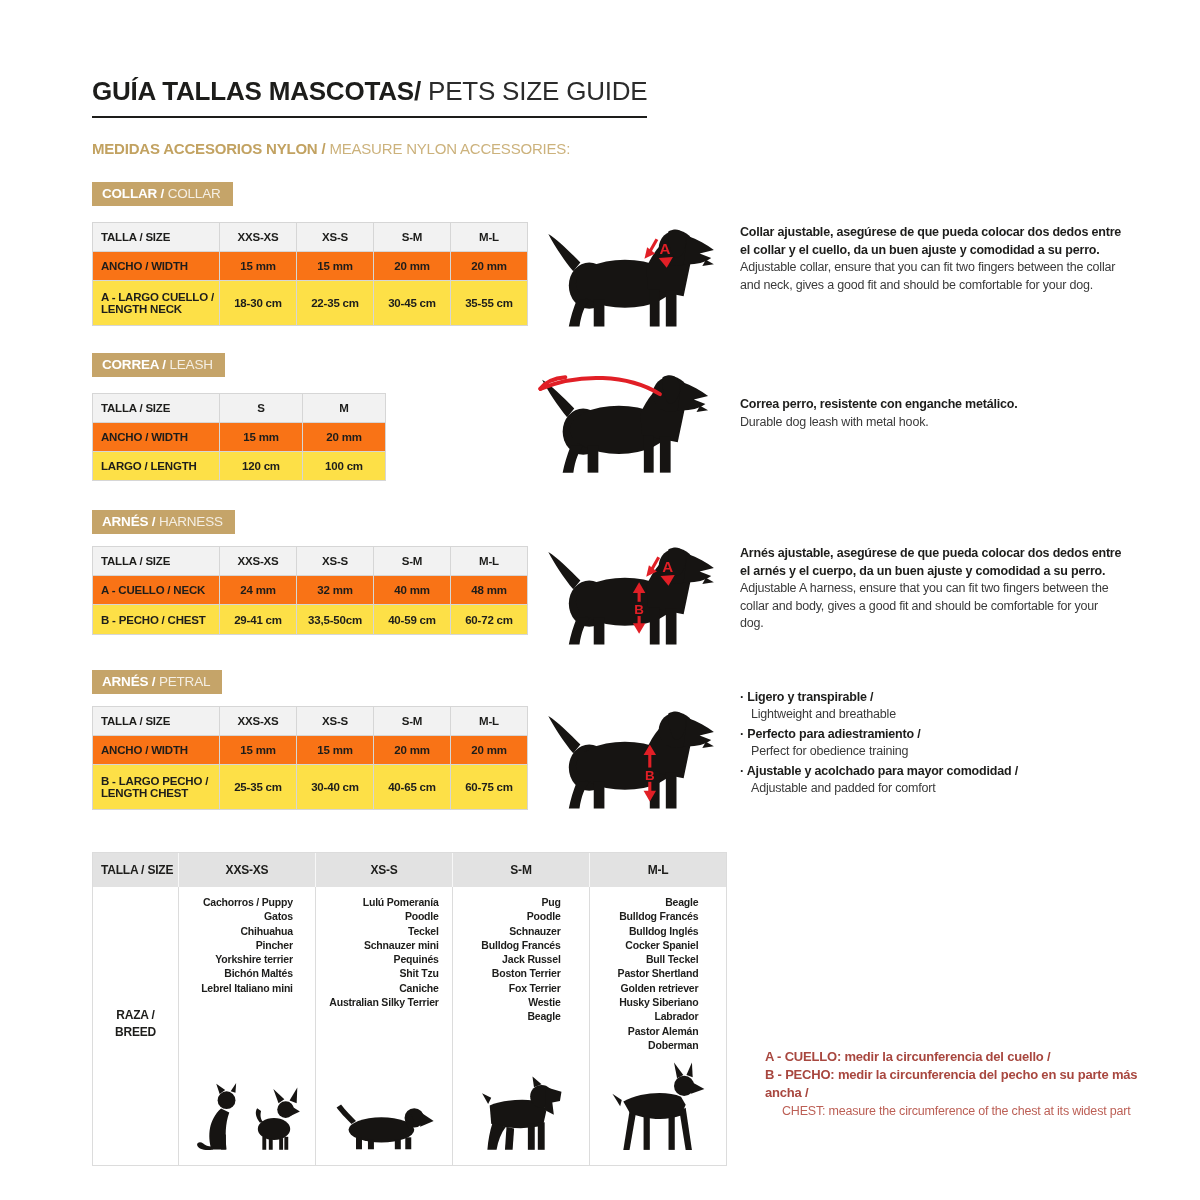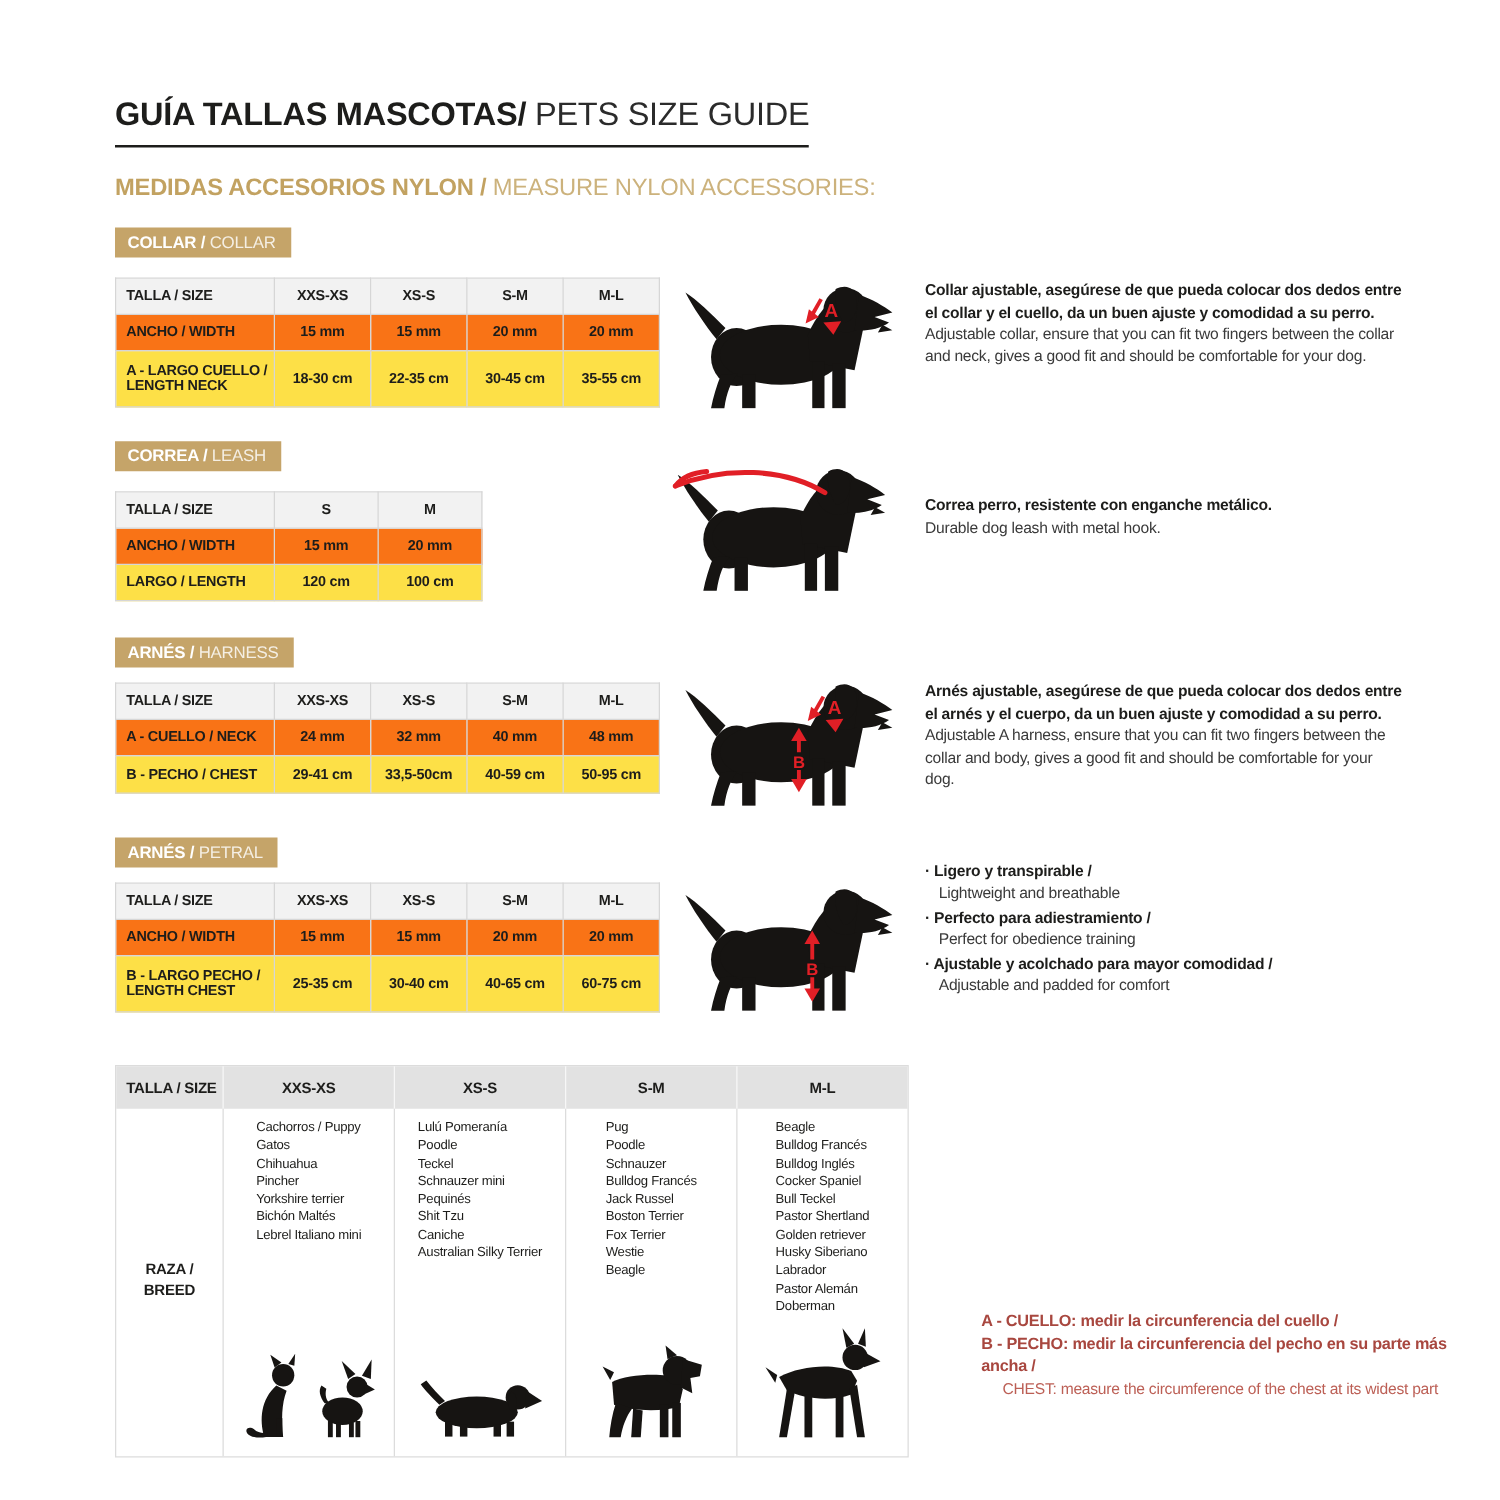--- a/index.html
+++ b/index.html
@@ -2,21 +2,21 @@
 <html><head>
 <meta charset="utf-8">
 <style>
   html,body{margin:0;padding:0;background:#fff;}
   body{width:1200px;height:1200px;position:relative;font-family:"Liberation Sans",sans-serif;color:#1d1d1b;letter-spacing:-0.2px;}
   .abs{position:absolute;}
 
   
   .title{left:92px;top:76px;font-size:26px;font-weight:700;border-bottom:2px solid #1d1d1b;padding-bottom:9px;white-space:nowrap;}
   .title .en{font-weight:400;color:#2b2b2b;}
-  .subtitle{left:92px;top:140px;font-size:19px;font-weight:700;color:#c2a261;white-space:nowrap;}
+  .subtitle{left:92px;top:140px;font-size:15px;font-weight:700;color:#c2a261;white-space:nowrap;}
   .subtitle .en{font-weight:400;color:#ccb27c;}
 
   
   .badge{background:#c5a469;color:#fff;font-size:13.5px;font-weight:700;padding:4px 12px 5px 10px;white-space:nowrap;}
   .badge .en{font-weight:400;color:rgba(255,255,255,.82);}
 
   
   table.size-table{border-collapse:collapse;position:absolute;table-layout:fixed;}
   table.size-table td{border:1px solid #d6d6d6;font-size:11.5px;font-weight:700;text-align:center;padding:0 2px;}
   table.size-table td.lbl{text-align:left;padding-left:8px;width:116px;}
@@ -36,25 +36,25 @@
   .b-en{font-weight:400;color:#3a3a3a;padding-left:11px;margin-bottom:3px;}
 
   
   .bt{left:92px;top:852px;width:633px;border:1px solid #dcdcdc;}
   .bt-head{display:grid;grid-template-columns:85px 137px 137px 137px 137px;background:#e2e2e2;height:34px;}
   .bt-head>div{display:flex;align-items:center;justify-content:center;font-weight:700;font-size:12px;border-left:1px solid #f7f7f7;}
   .bt-head>div:first-child{border-left:none;justify-content:flex-start;padding-left:8px;}
   .bt-body{display:grid;grid-template-columns:85px 137px 137px 137px 137px;min-height:278px;}
   .bt-cell{border-left:1px solid #dcdcdc;display:flex;flex-direction:column;align-items:center;padding:8px 2px 12px;}
   .bt-cell.first{border-left:none;justify-content:center;font-weight:700;font-size:12px;text-align:center;line-height:17px;}
-  .breeds{font-size:10.5px;font-weight:400;line-height:14.3px;text-align:left;}
+  .breeds{font-size:10.5px;font-weight:700;line-height:14.3px;text-align:right;}
   .animals{margin-top:auto;display:flex;align-items:flex-end;gap:5px;padding-top:6px;}
 
   
-  .notes{left:765px;top:1048px;width:410px;margin-left:20px;}
+  .notes{left:765px;top:1048px;width:410px;}
   .note-es{color:#a8473f;font-weight:700;font-size:13px;line-height:18px;}
   .note-en{color:#bc5f55;font-weight:400;font-size:12.5px;line-height:18px;padding-left:17px;margin-bottom:4px;}
 
   svg text{font-family:"Liberation Sans",sans-serif;}
 </style>
 </head>
 <body>
 
 <svg width="0" height="0" style="position:absolute" aria-hidden="true">
   <defs>
@@ -175,21 +175,21 @@
     <td class="val">24 mm</td>
     <td class="val">32 mm</td>
     <td class="val">40 mm</td>
     <td class="val">48 mm</td>
   </tr>
   <tr class="t-last" style="height:30px;">
     <td class="lbl">B - PECHO / CHEST</td>
     <td class="val">29-41 cm</td>
     <td class="val">33,5-50cm</td>
     <td class="val">40-59 cm</td>
-    <td class="val">50-95 cm</td>
+    <td class="val">60-72 cm</td>
   </tr>
 </tbody>
   </table>
 <svg class="abs" style="left:543px;top:534px;" width="178" height="116" viewBox="0 0 200 130">
   <use href="#dog-shape"></use>
   <g fill="#e11f26">
     <text x="140" y="42" text-anchor="middle" font-size="17" font-weight="bold" fill="#e11f26">A</text>
     <path d="M130,26 L122,40" stroke="#e11f26" stroke-width="3.5" fill="none"></path>
     <polygon points="116,48 119,35 128,42"></polygon>
     <polygon points="141,58 132,47 148,46"></polygon>

